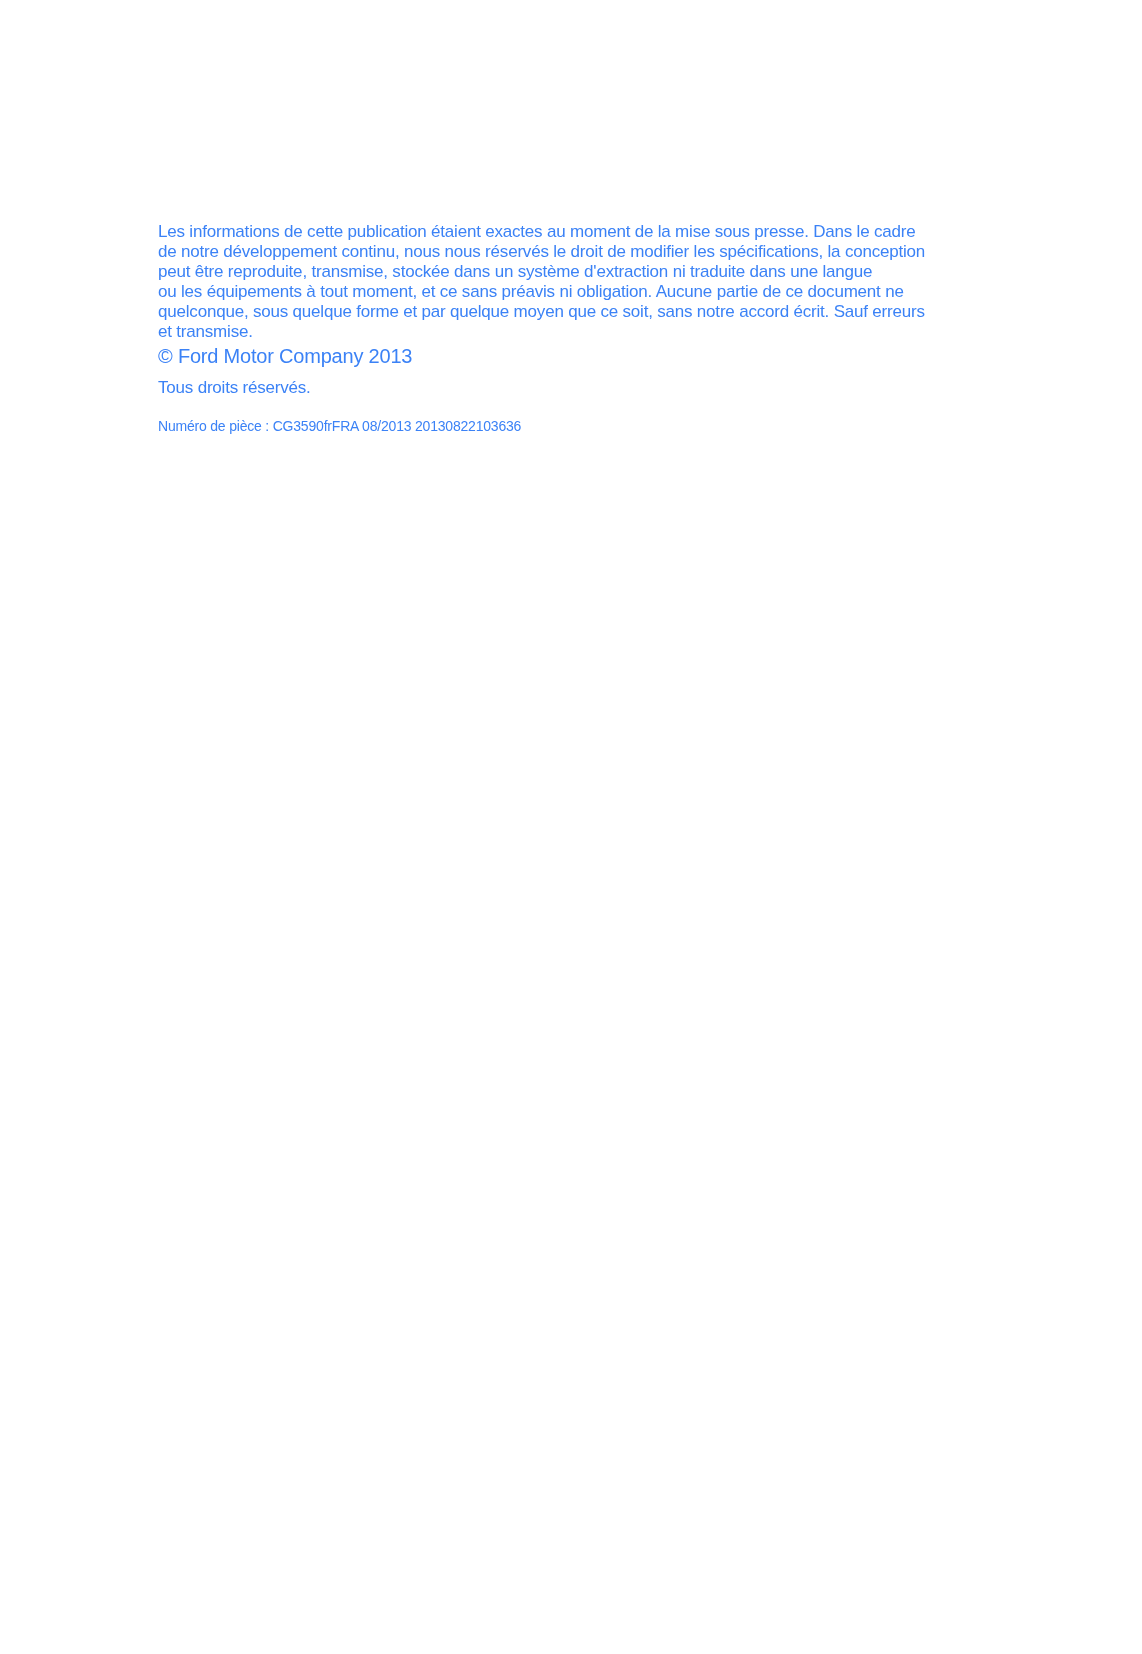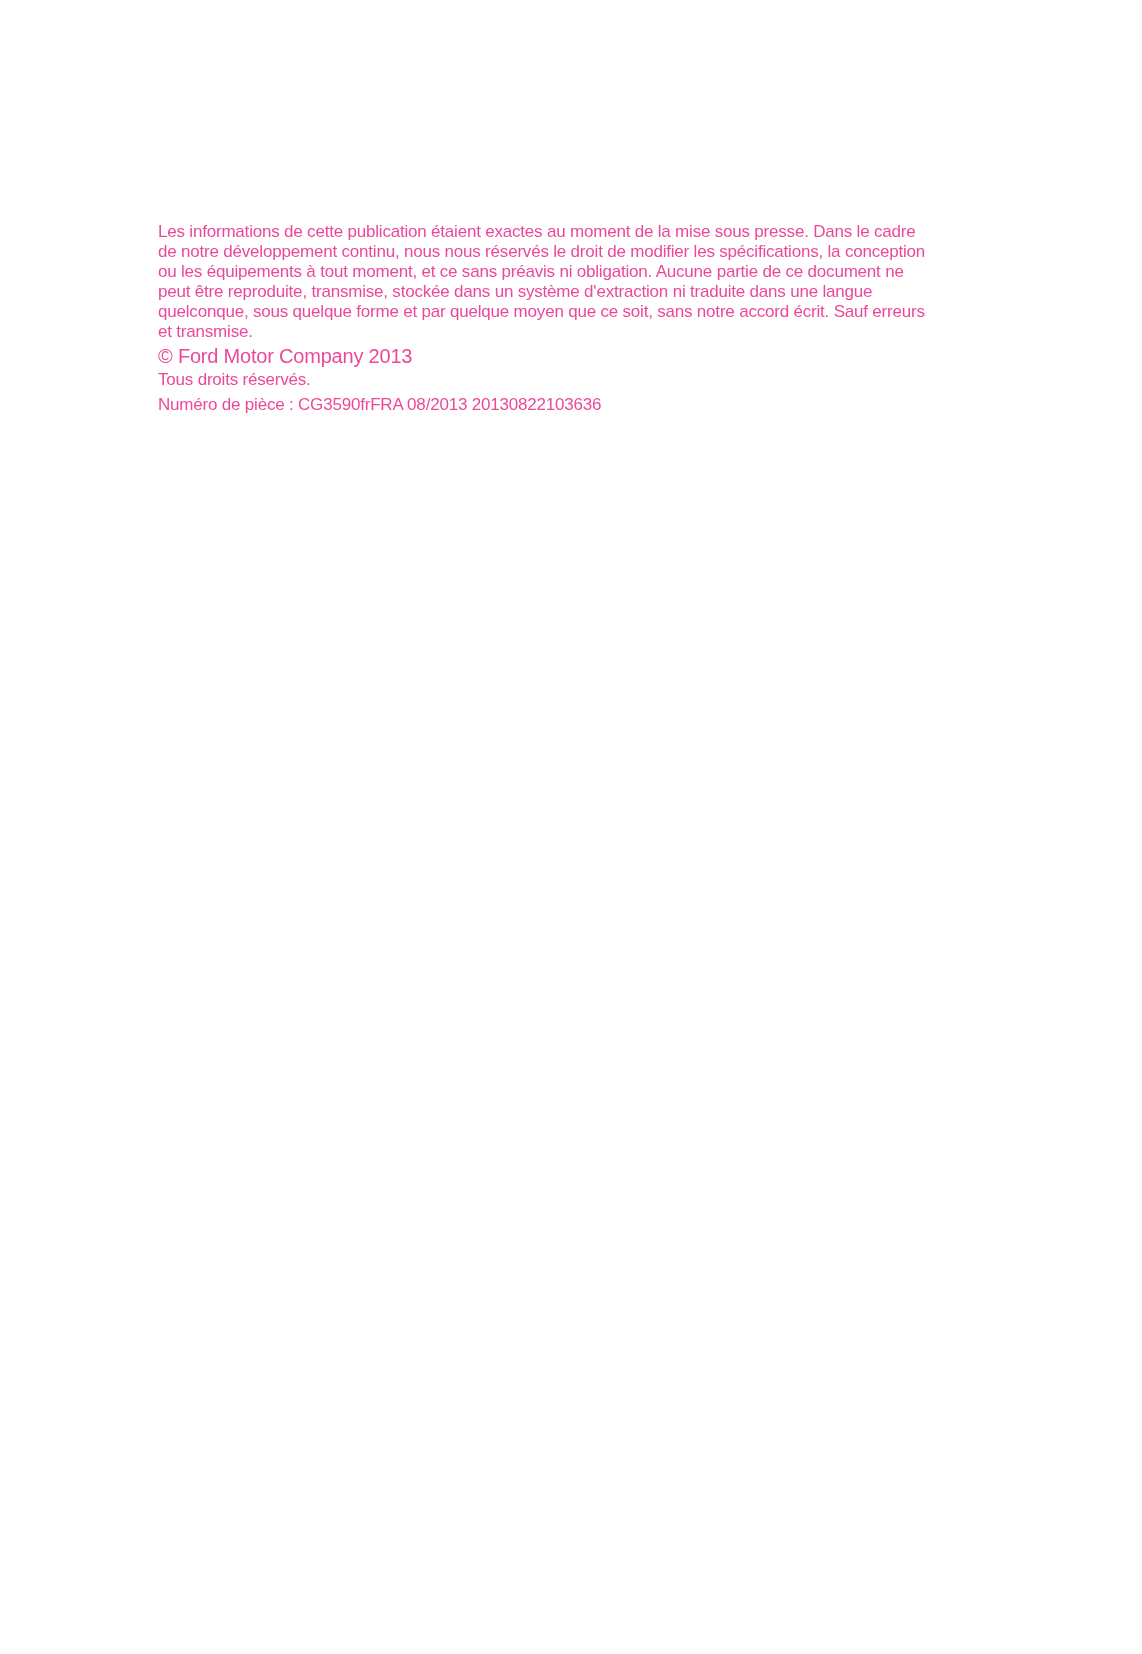--- a/index.html
+++ b/index.html
@@ -7,21 +7,21 @@
     padding: 0;
     background: #ffffff;
   }
   .page {
     position: relative;
     width: 1142px;
     height: 1654px;
     background: #ffffff;
     overflow: hidden;
     font-family: "Liberation Sans", "DejaVu Sans", sans-serif;
-    color: #ec4899;
+    color: #3b82f6;
   }
   .text-block {
     position: absolute;
     left: 158px;
     top: 222px;
     width: 830px;
   }
   .notice-line {
     font-size: 17px;
     line-height: 20px;
@@ -29,45 +29,45 @@
     white-space: nowrap;
   }
   .copyright-line {
     margin-top: 4px;
     font-size: 20px;
     line-height: 20px;
     letter-spacing: -0.2px;
     white-space: nowrap;
   }
   .rights-line {
-    margin-top: 4px;
+    margin-top: 12px;
     font-size: 17px;
     line-height: 20px;
     letter-spacing: -0.2px;
     white-space: nowrap;
   }
   .part-number-line {
-    margin-top: 5px;
-    font-size: 17px;
+    margin-top: 18px;
+    font-size: 14px;
     line-height: 20px;
     letter-spacing: -0.2px;
     white-space: nowrap;
   }
 </style>
 </head>
 <body>
 
 <div class="page">
   <div class="text-block">
 
     <div>
       <div class="notice-line">Les informations de cette publication étaient exactes au moment de la mise sous presse. Dans le cadre</div>
       <div class="notice-line">de notre développement continu, nous nous réservés le droit de modifier les spécifications, la conception</div>
+      <div class="notice-line">peut être reproduite, transmise, stockée dans un système d'extraction ni traduite dans une langue</div>
       <div class="notice-line">ou les équipements à tout moment, et ce sans préavis ni obligation. Aucune partie de ce document ne</div>
-      <div class="notice-line">peut être reproduite, transmise, stockée dans un système d'extraction ni traduite dans une langue</div>
       <div class="notice-line">quelconque, sous quelque forme et par quelque moyen que ce soit, sans notre accord écrit. Sauf erreurs</div>
       <div class="notice-line">et transmise.</div>
     </div>
 
     <div class="copyright-line">© Ford Motor Company 2013</div>
 
     <div class="rights-line">Tous droits réservés.</div>
 
     <div class="part-number-line">Numéro de pièce : CG3590frFRA 08/2013 20130822103636</div>
 

